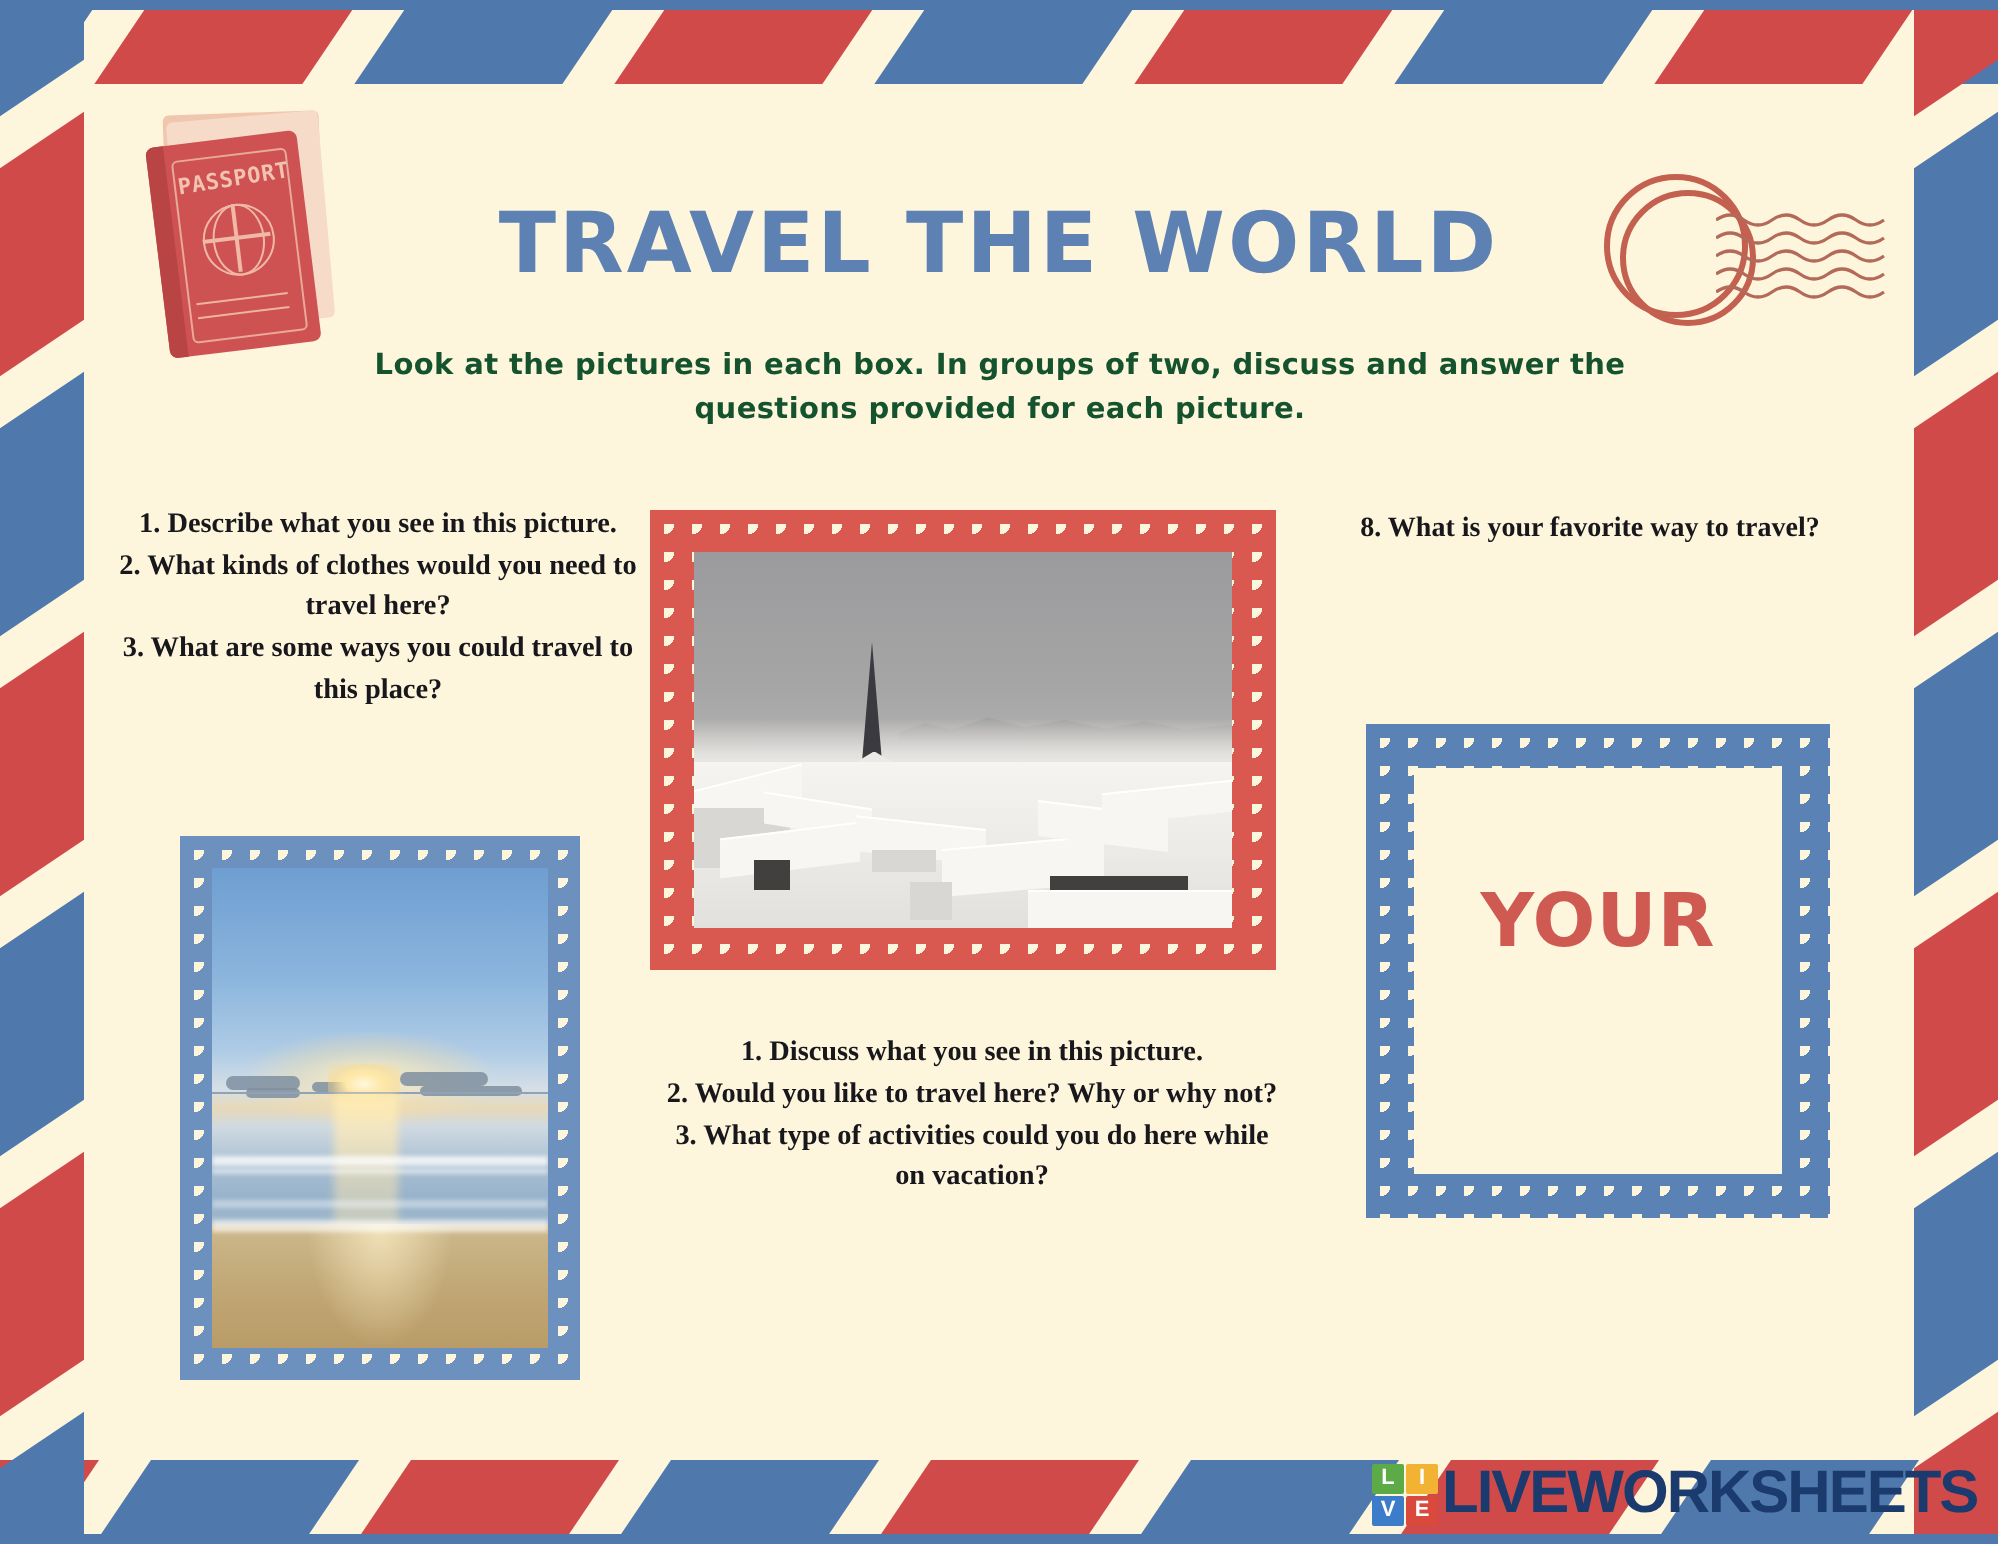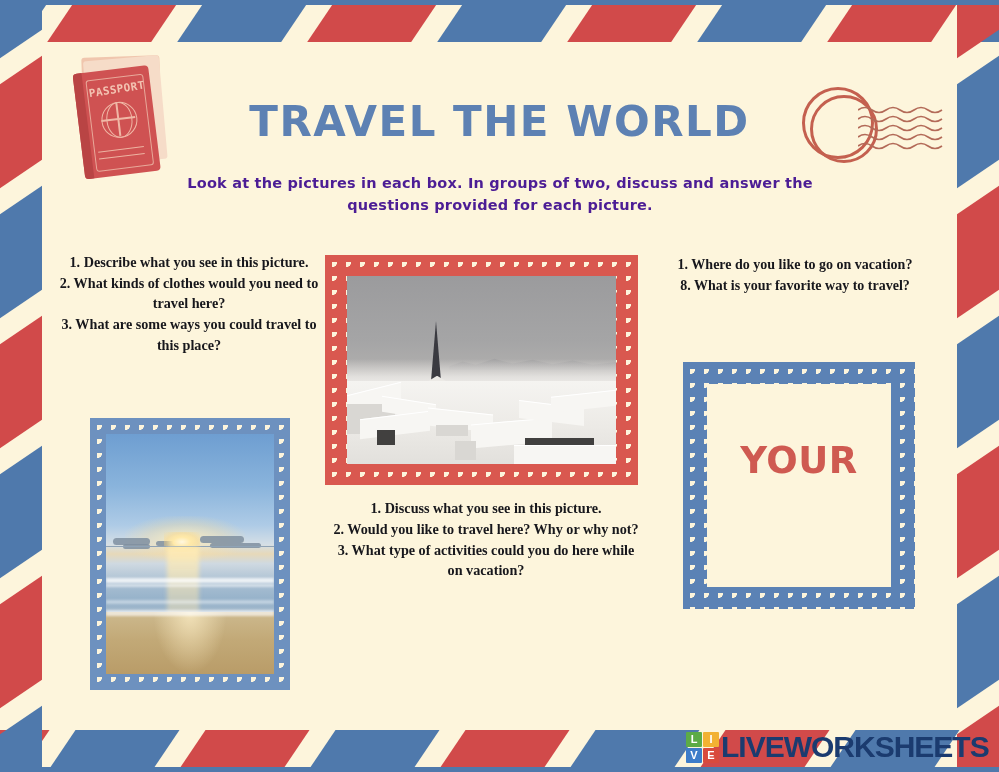--- a/index.html
+++ b/index.html
@@ -62,30 +62,30 @@
   .pm-waves svg{display:block;}
 
   
   .title{
     position:absolute;left:0;top:97px;width:999px;text-align:center;z-index:6;
     color:#5d81b3;font-size:42px;font-weight:bold;letter-spacing:1.5px;
     font-family:"DejaVu Sans", sans-serif;
   }
   .instructions{
     position:absolute;left:185px;top:172px;width:630px;text-align:center;z-index:6;
-    color:#4c1d95;font-size:14.5px;font-weight:bold;line-height:1.55;letter-spacing:.2px;
+    color:#14532d;font-size:14.5px;font-weight:bold;line-height:1.55;letter-spacing:.2px;
     font-family:"DejaVu Sans", sans-serif;
   }
 
   
   .qlist{position:absolute;z-index:6;color:#17171c;font-weight:bold;text-align:center;}
   .qlist .q{line-height:1.42;margin:0 0 1px 0;font-family:Liberation Serif, serif;}
 
   #q-left{left:58px;top:252px;width:262px;font-size:14.2px;}
-  #q-mid{left:330px;top:498px;width:312px;font-size:14.2px;}
+  #q-mid{left:330px;top:516px;width:312px;font-size:14.2px;}
   #q-right{left:662px;top:255px;width:266px;font-size:14px;}
 
   
   .stamp{position:absolute;z-index:5;}
   .stamp .perf{
     position:absolute;inset:0;
     -webkit-mask:
       radial-gradient(circle 5.2px at 0 0, transparent 98%, #000 100%) -7px -7px / 14px 14px;
     mask:
       radial-gradient(circle 5.2px at 0 0, transparent 98%, #000 100%) -7px -7px / 14px 14px;
@@ -305,21 +305,20 @@
   </div>
 </div>
 
 <div class="qlist" id="q-mid">
   <p class="q">1.   Discuss what you see in this picture.</p>
   <p class="q">2. Would you like to travel here? Why or why not?</p>
   <p class="q">3.  What type of activities could you do here while on vacation?</p>
 </div>
 
 <div class="qlist" id="q-right">
-  <p class="q">1.   Where do you like to go on vacation?</p>
   <p class="q">8.  What is your favorite way to travel?</p>
 </div>
 
 <div class="stamp stamp-blue2" id="stamp-turn">
   <div class="perf"></div>
   <div class="inner"></div>
   <div class="innerline"></div>
   <div class="yourturn">
     <span>YOUR</span><br>
   </div>

